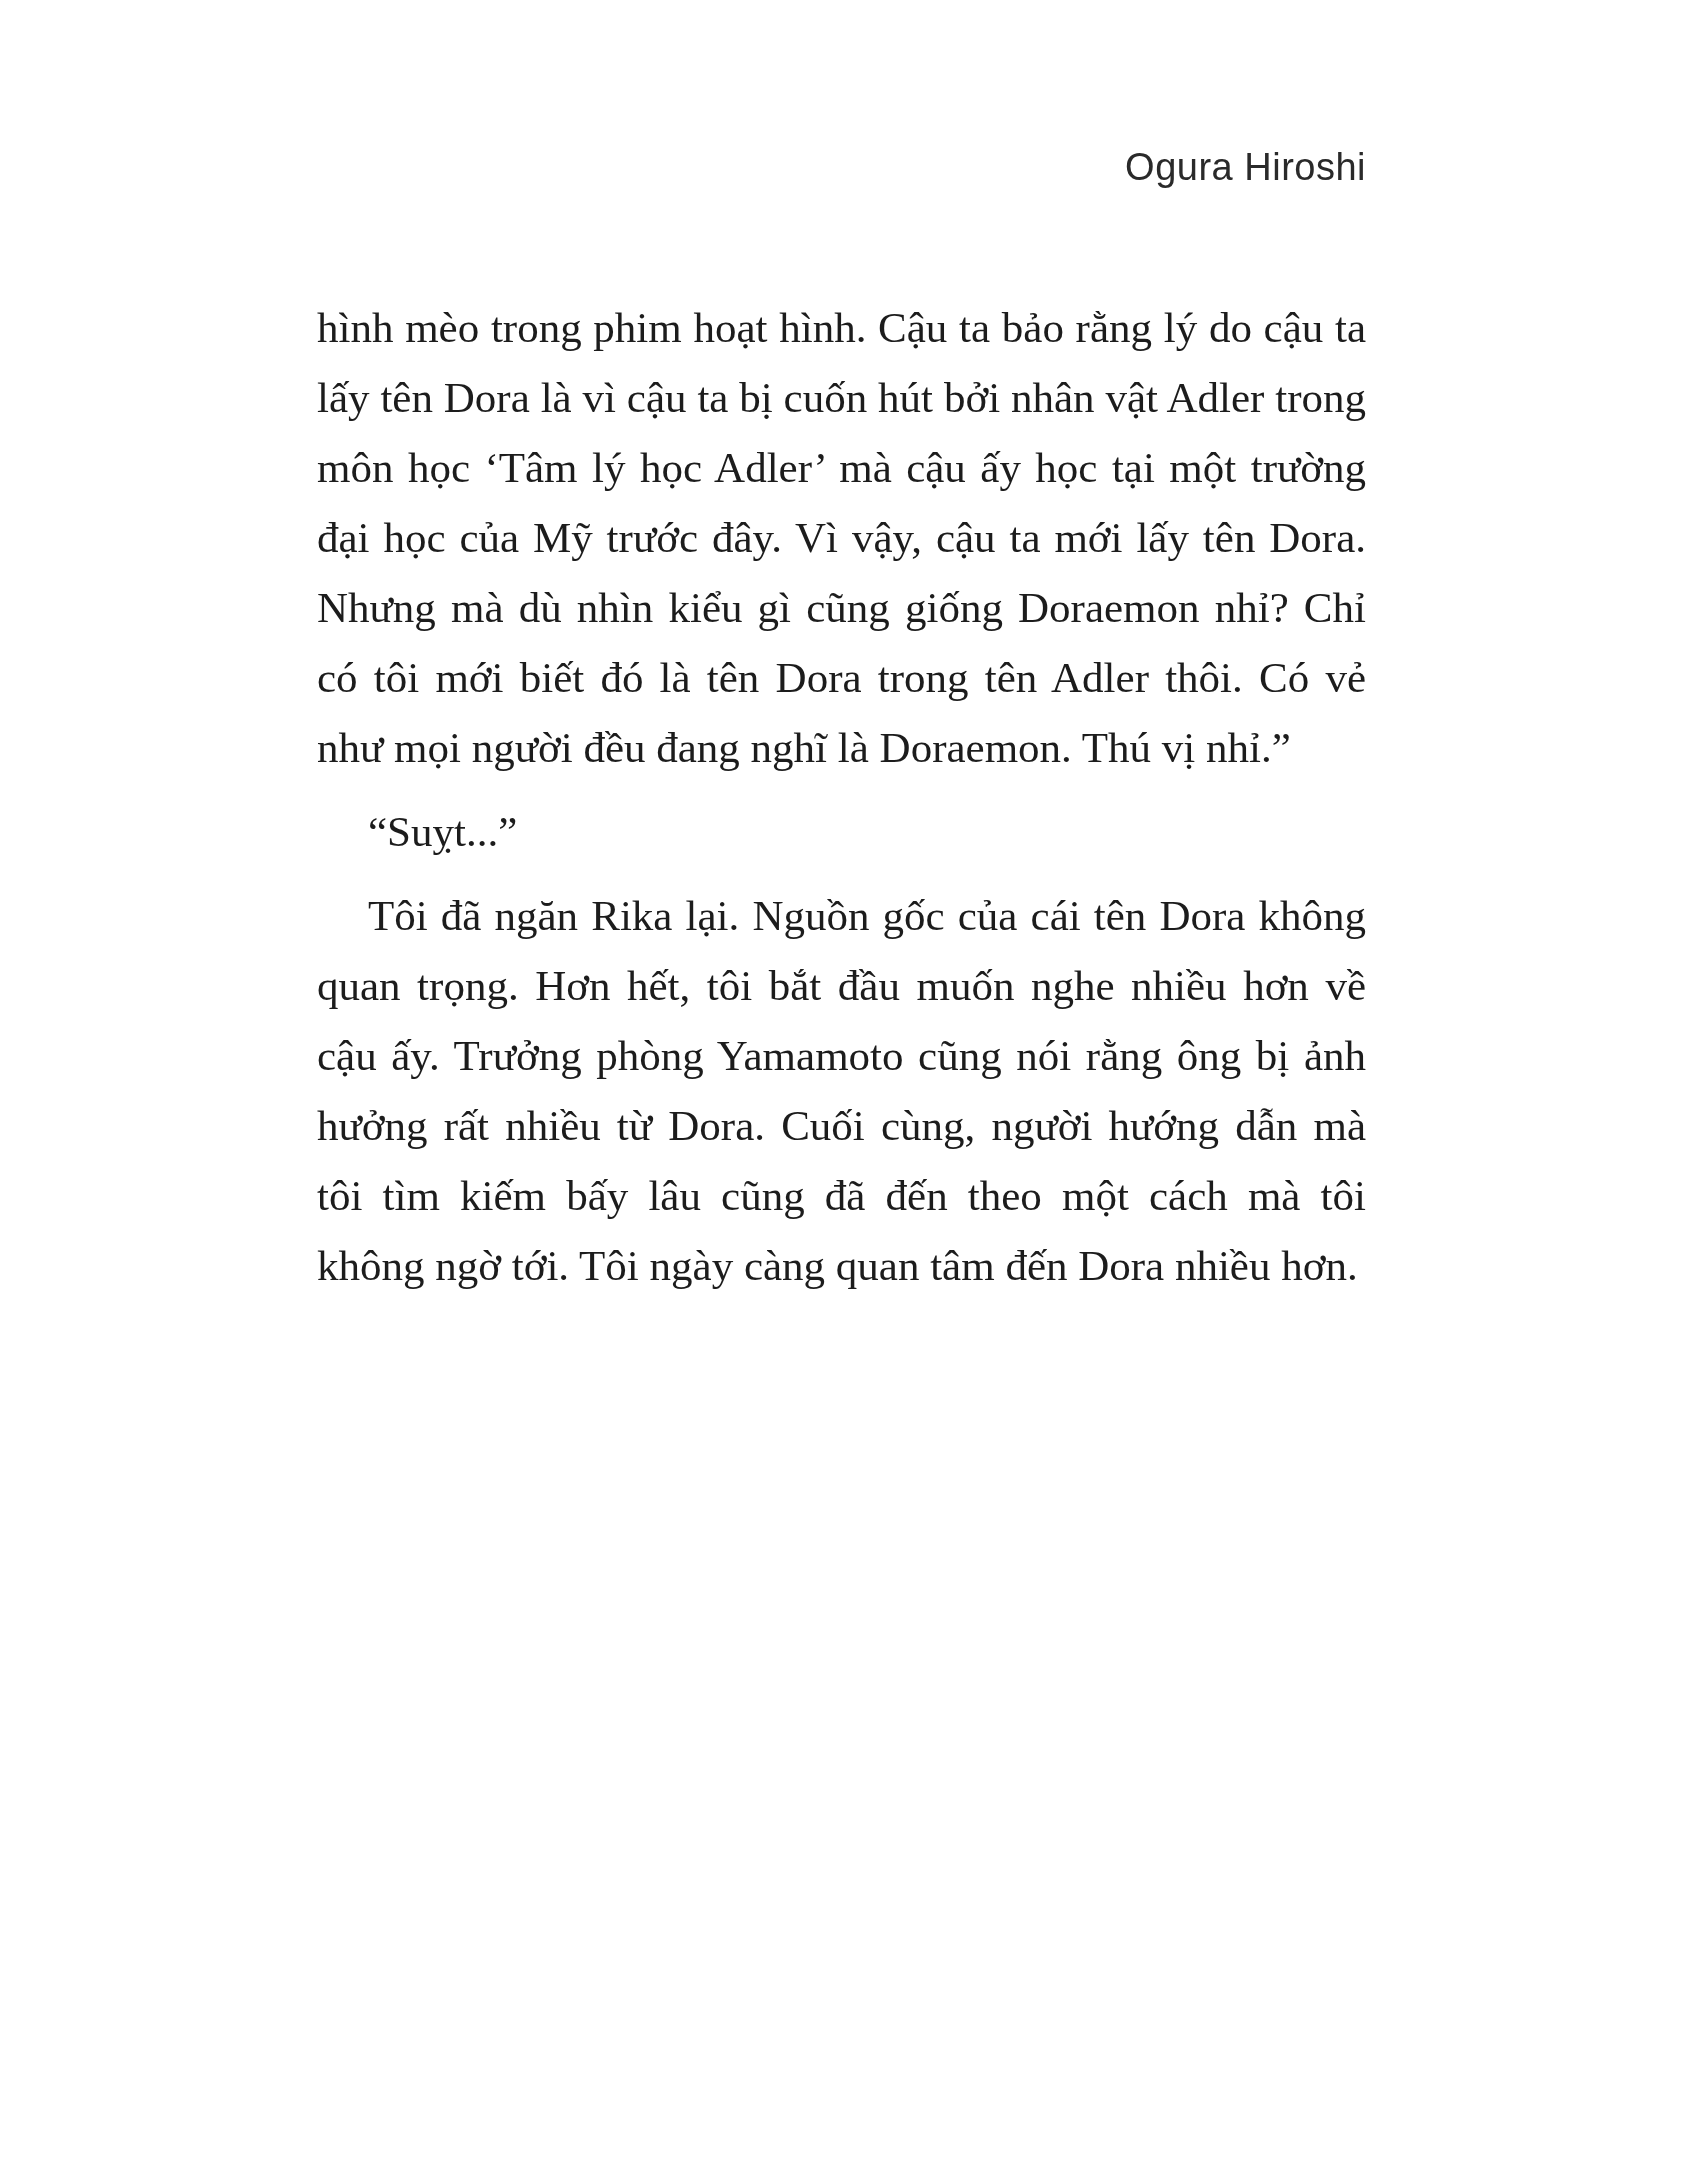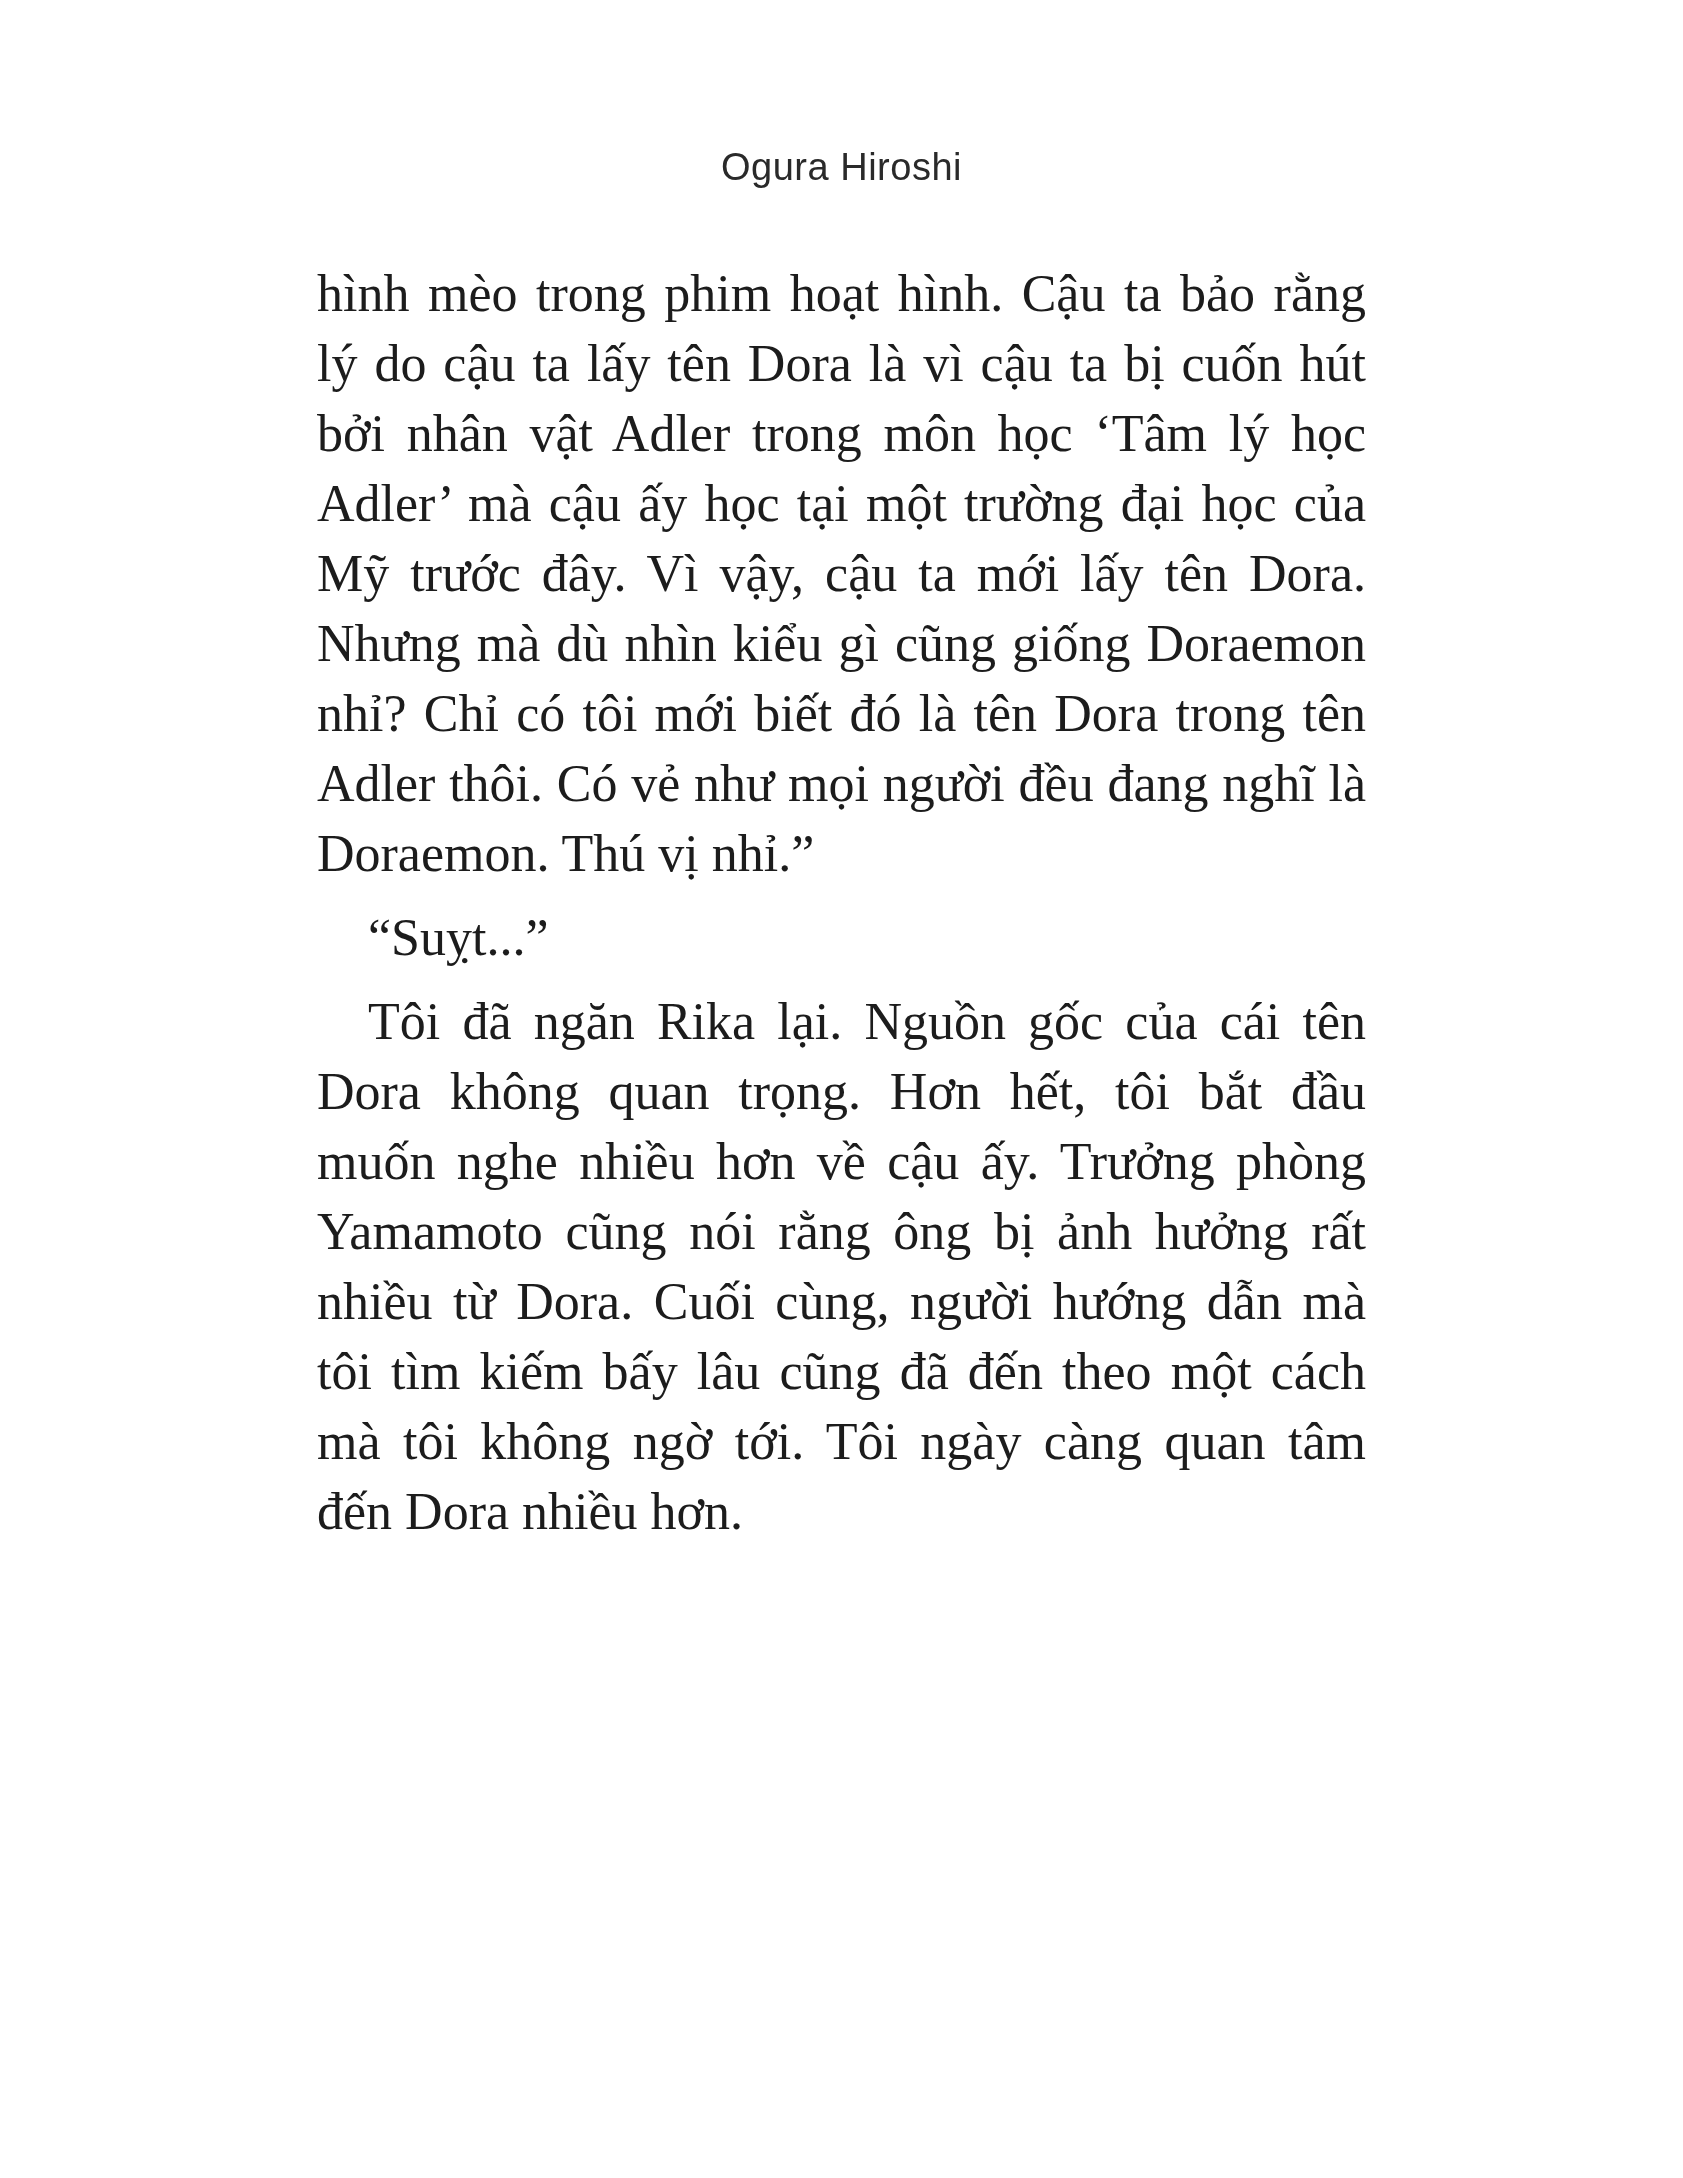--- a/index.html
+++ b/index.html
@@ -13,35 +13,35 @@
     height: 2178px;
     background: #ffffff;
     overflow: hidden;
     font-family: "Liberation Serif", serif;
   }
   .running-header {
     position: absolute;
     top: 145px;
     left: 317px;
     width: 1049px;
-    text-align: center;
+    text-align: right;
     font-family: "Liberation Sans", sans-serif;
     font-size: 38px;
     line-height: 44px;
     color: #2a2a2a;
     letter-spacing: 0.5px;
   }
   .text-block {
     position: absolute;
-    top: 259px;
+    top: 293px;
     left: 317px;
     width: 1049px;
     color: #1c1c1c;
     font-family: "Liberation Serif", serif;
-    font-size: 52px;
+    font-size: 43px;
     line-height: 70px;
     text-align: justify;
   }
   .text-block p {
     margin: 0 0 14px 0;
   }
   .text-block p.indented {
     text-indent: 51px;
   }
   .page-number {

